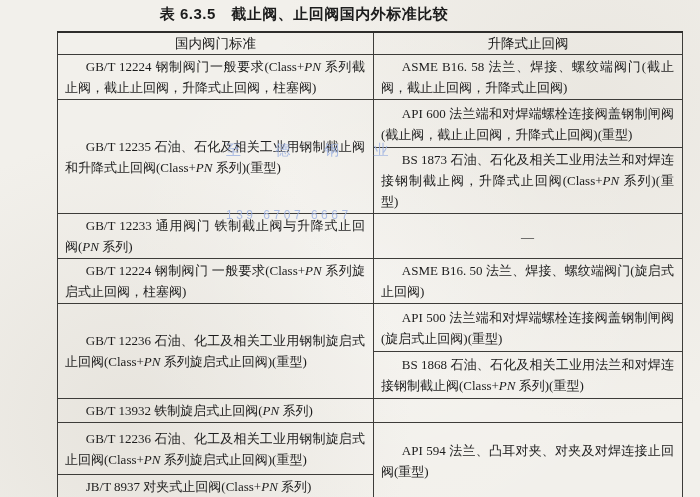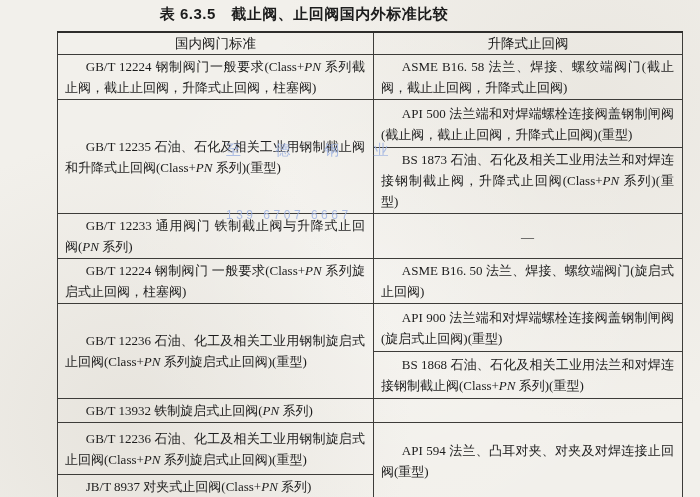--- a/index.html
+++ b/index.html
@@ -64,36 +64,36 @@
       <tr class="h21">
     <th>国内阀门标准</th>
     <th>升降式止回阀</th>
   </tr>
   <tr class="h45">
     <td class="txt">GB/T 12224 钢制阀门一般要求(Class+<i>PN</i> 系列截止阀，截止止回阀，升降式止回阀，柱塞阀)</td>
     <td class="txt">ASME B16. 58 法兰、焊接、螺纹端阀门(截止阀，截止止回阀，升降式止回阀)</td>
   </tr>
   <tr class="h48">
     <td class="txt" rowspan="2">GB/T 12235 石油、石化及相关工业用钢制截止阀和升降式止回阀(Class+<i>PN</i> 系列)(重型)</td>
-    <td class="txt">API 500 法兰端和对焊端螺栓连接阀盖钢制闸阀(截止阀，截止止回阀，升降式止回阀)(重型)</td>
+    <td class="txt">API 600 法兰端和对焊端螺栓连接阀盖钢制闸阀(截止阀，截止止回阀，升降式止回阀)(重型)</td>
   </tr>
   <tr class="h48">
     <td class="txt">BS 1873 石油、石化及相关工业用法兰和对焊连接钢制截止阀，升降式止回阀(Class+<i>PN</i> 系列)(重型)</td>
   </tr>
   <tr class="h26">
     <td class="txt">GB/T 12233 通用阀门 铁制截止阀与升降式止回阀(<i>PN</i> 系列)</td>
     <td class="ctr">—</td>
   </tr>
   <tr class="h43">
     <td class="txt">GB/T 12224 钢制阀门 一般要求(Class+<i>PN</i> 系列旋启式止回阀，柱塞阀)</td>
     <td class="txt">ASME B16. 50 法兰、焊接、螺纹端阀门(旋启式止回阀)</td>
   </tr>
   <tr class="h48">
     <td class="txt" rowspan="2">GB/T 12236 石油、化工及相关工业用钢制旋启式止回阀(Class+<i>PN</i> 系列旋启式止回阀)(重型)</td>
-    <td class="txt">API 900 法兰端和对焊端螺栓连接阀盖钢制闸阀(旋启式止回阀)(重型)</td>
+    <td class="txt">API 500 法兰端和对焊端螺栓连接阀盖钢制闸阀(旋启式止回阀)(重型)</td>
   </tr>
   <tr class="h47">
     <td class="txt">BS 1868 石油、石化及相关工业用法兰和对焊连接钢制截止阀(Class+<i>PN</i> 系列)(重型)</td>
   </tr>
   <tr class="h23">
     <td class="txt">GB/T 13932 铁制旋启式止回阀(<i>PN</i> 系列)</td>
     <td class="ctr"></td>
   </tr>
   <tr class="h52">
     <td class="txt">GB/T 12236 石油、化工及相关工业用钢制旋启式止回阀(Class+<i>PN</i> 系列旋启式止回阀)(重型)</td>

